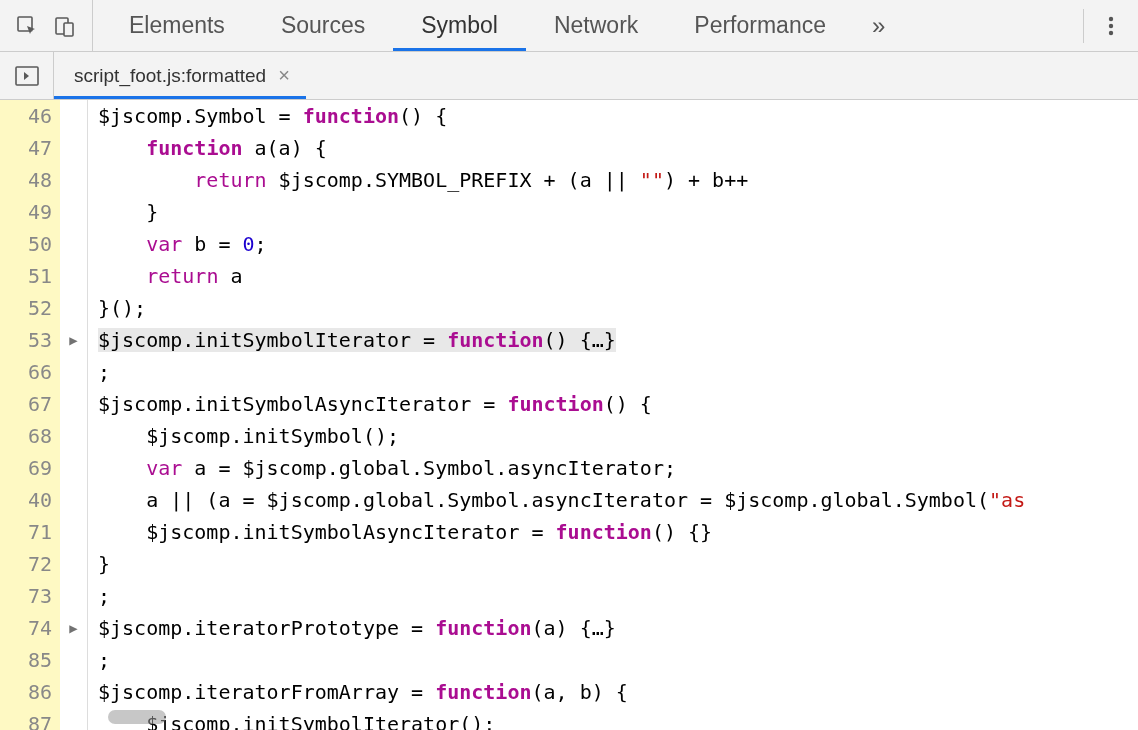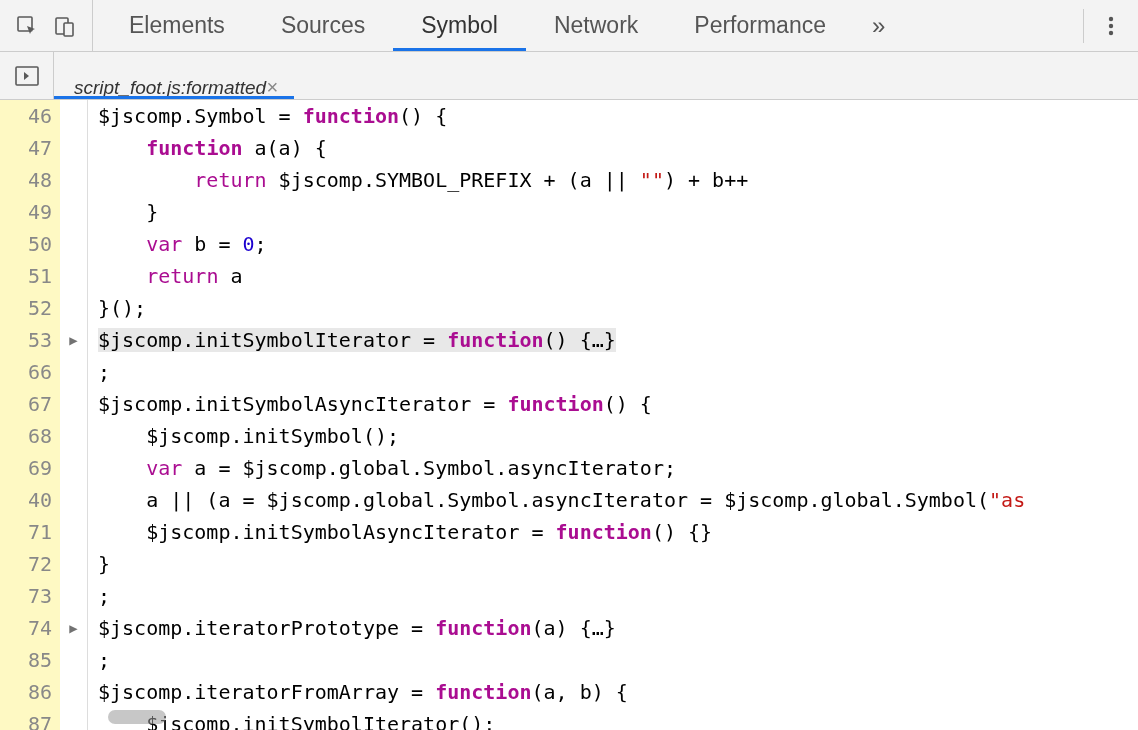--- a/index.html
+++ b/index.html
@@ -92,27 +92,27 @@
       width: 54px;
       height: 100%;
       display: flex;
       align-items: center;
       justify-content: center;
       border-right: 1px solid #ccc;
       color: #5a5a5a;
     }
     .file-tab {
       display: flex;
-      align-items: flex-end;
+      align-items: center;
       height: 100%;
       padding: 0 16px 0 20px;
       font-size: 19px;
       color: #333;
       position: relative;
-      font-style: italic;
+      gap: 12px;
     }
     .file-tab::after {
       content: "";
       position: absolute;
       left: 0; right: 0; bottom: 0;
       height: 3px;
       background: #1a73e8;
     }
     .close-x {
       color: #888;

